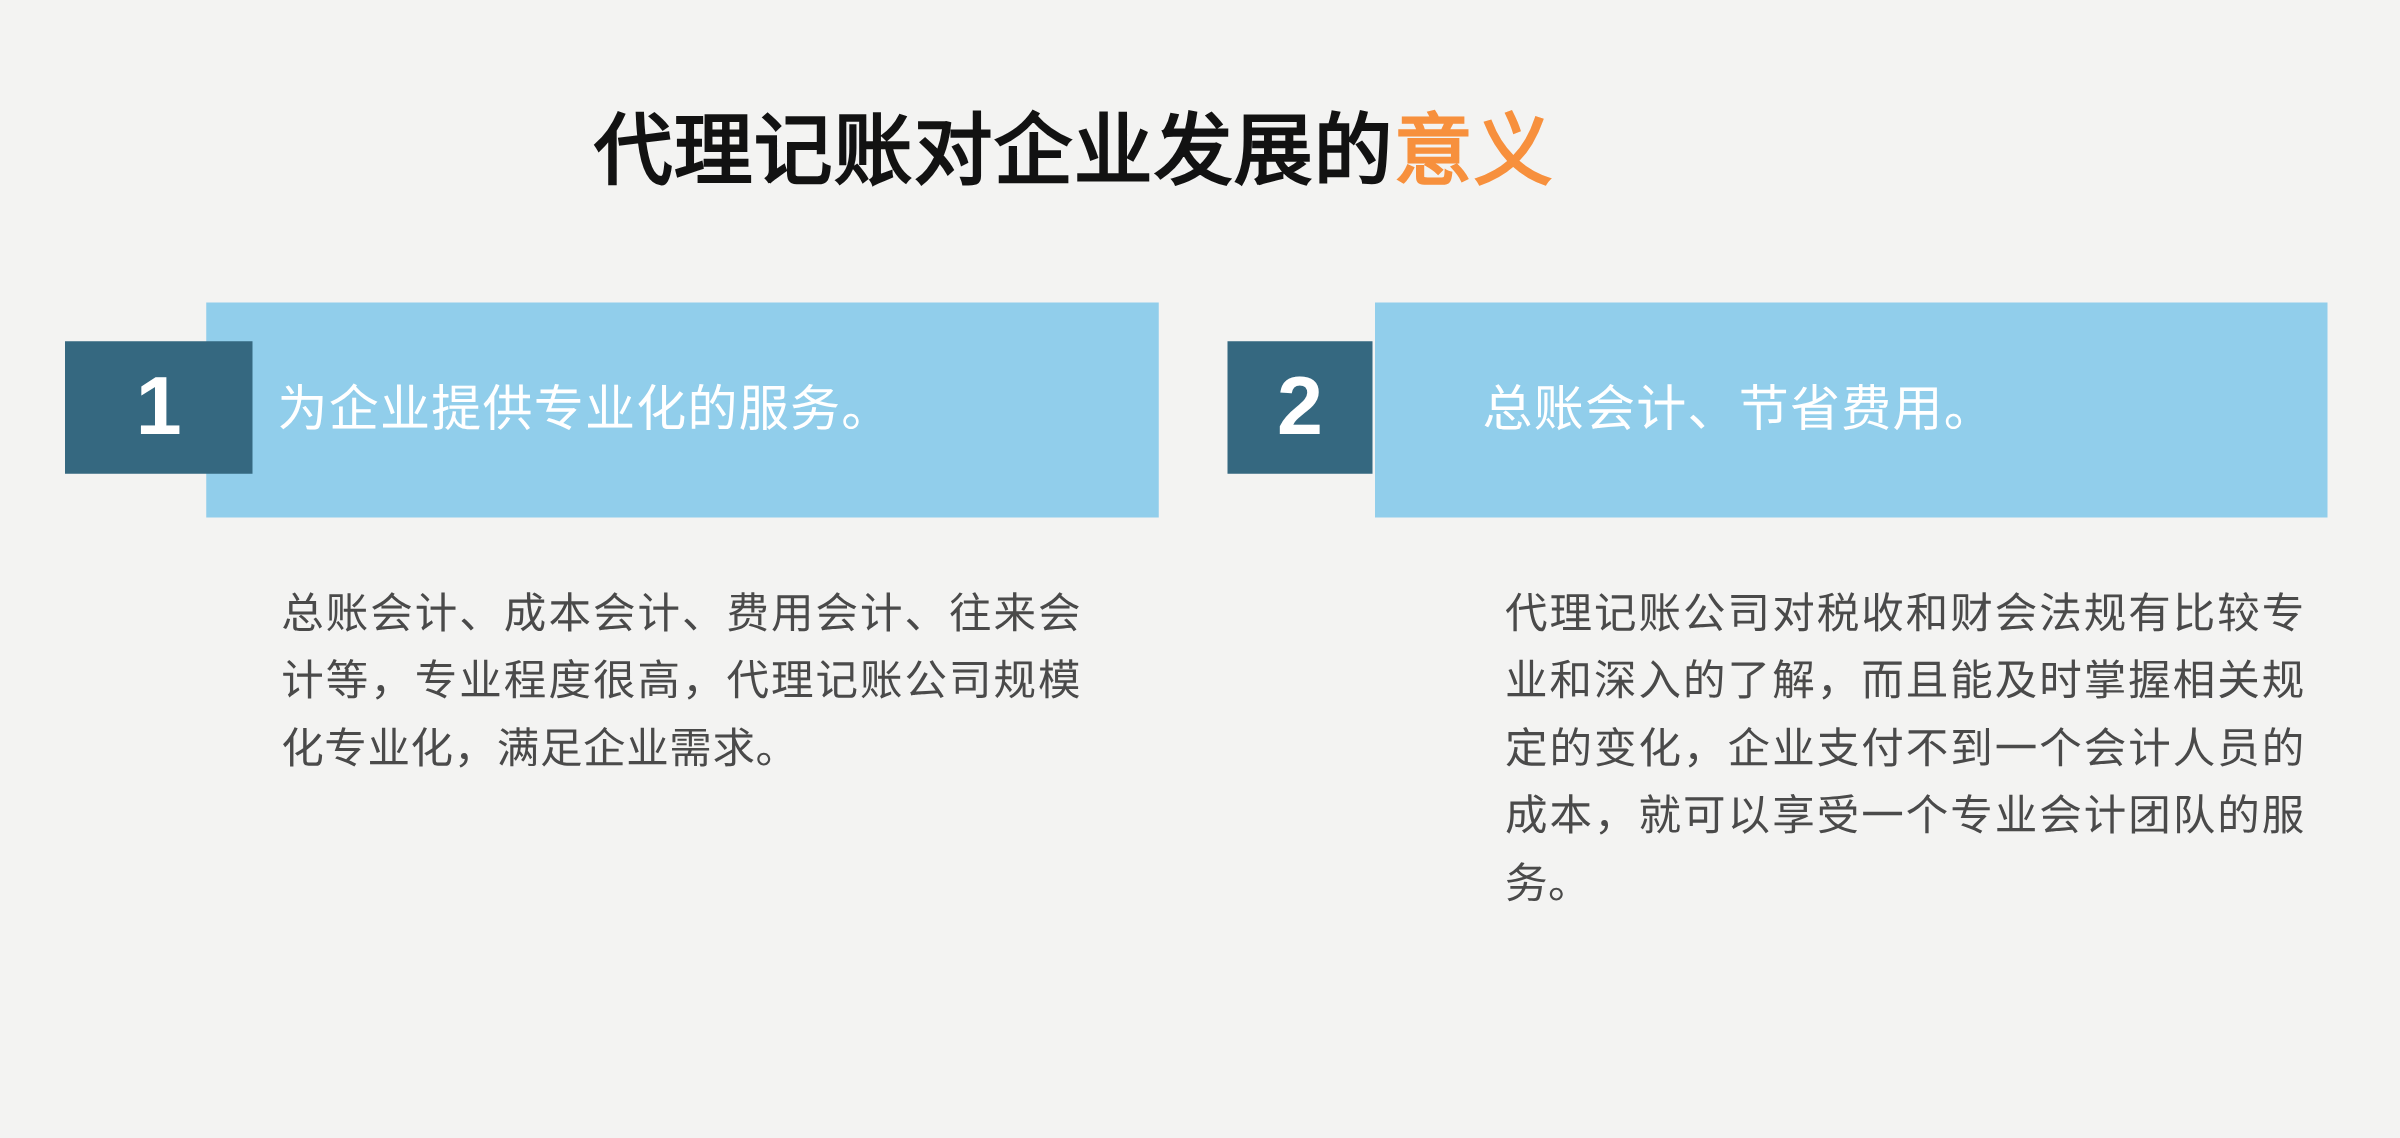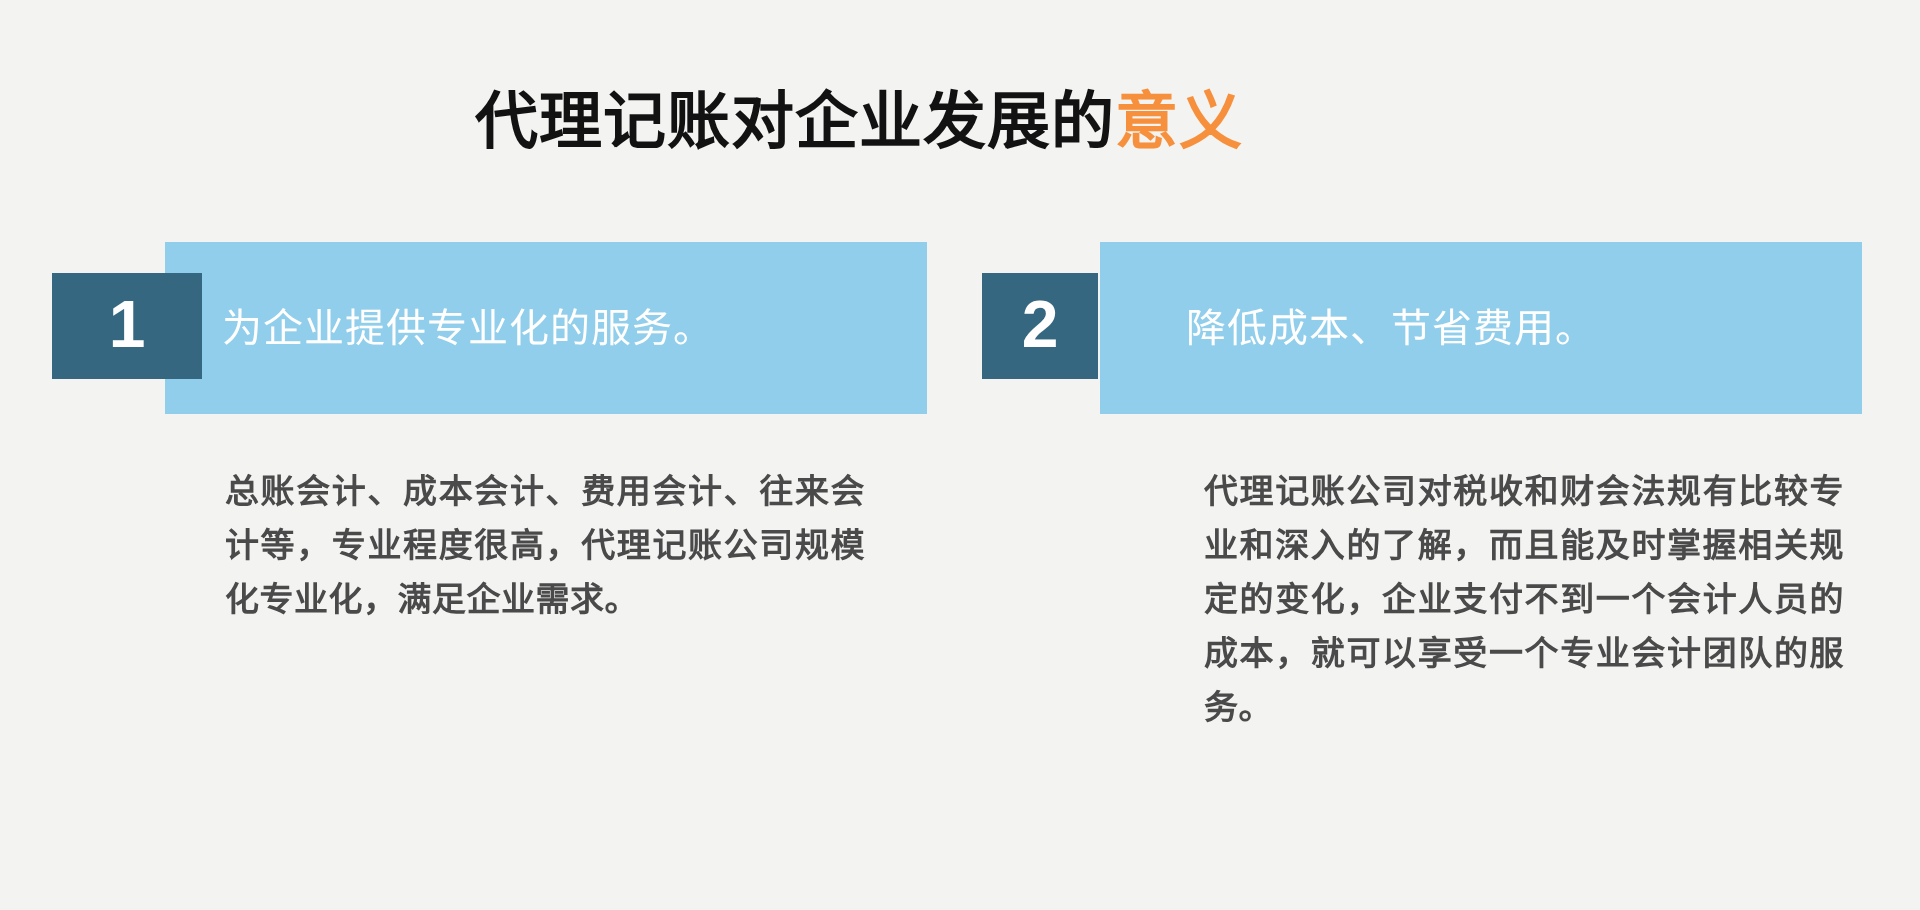--- a/index.html
+++ b/index.html
@@ -107,21 +107,21 @@
     z-index: 2;
   }
 
   .body-text {
     position: absolute;
     left: 60px;
     top: 222px;
     width: 640px;
     color: #4a4a4a;
     font-size: 34px;
-    font-weight: bold;
+    font-weight: normal;
     line-height: 54px;
     letter-spacing: 0.5px;
     text-align: justify;
     text-justify: inter-ideograph;
   }
   .card-2 .body-text { left: 90px; width: 640px; margin-left: 14px; }
   .card-2 .band-text { left: 86px; }
   .card-2 .numbox { left: -118px; width: 116px; }
   .card-2 .numbox .num { width: 116px; font-size: 66px; }
 </style>
@@ -141,17 +141,17 @@
     </div>
     <div class="band-text">为企业提供专业化的服务。</div>
     <div class="body-text">总账会计、成本会计、费用会计、往来会计等，专业程度很高，代理记账公司规模化专业化，满足企业需求。</div>
   </div>
 
   <div class="card card-2">
     <div class="band"></div>
     <div class="numbox">
       <div class="num">2</div>
     </div>
-    <div class="band-text">降低成本、节省费用。</div>
+    <div class="band-text">总账会计、节省费用。</div>
     <div class="body-text">代理记账公司对税收和财会法规有比较专业和深入的了解，而且能及时掌握相关规定的变化，企业支付不到一个会计人员的成本，就可以享受一个专业会计团队的服务。</div>
   </div>
 
 </div>
 
 </body></html>

